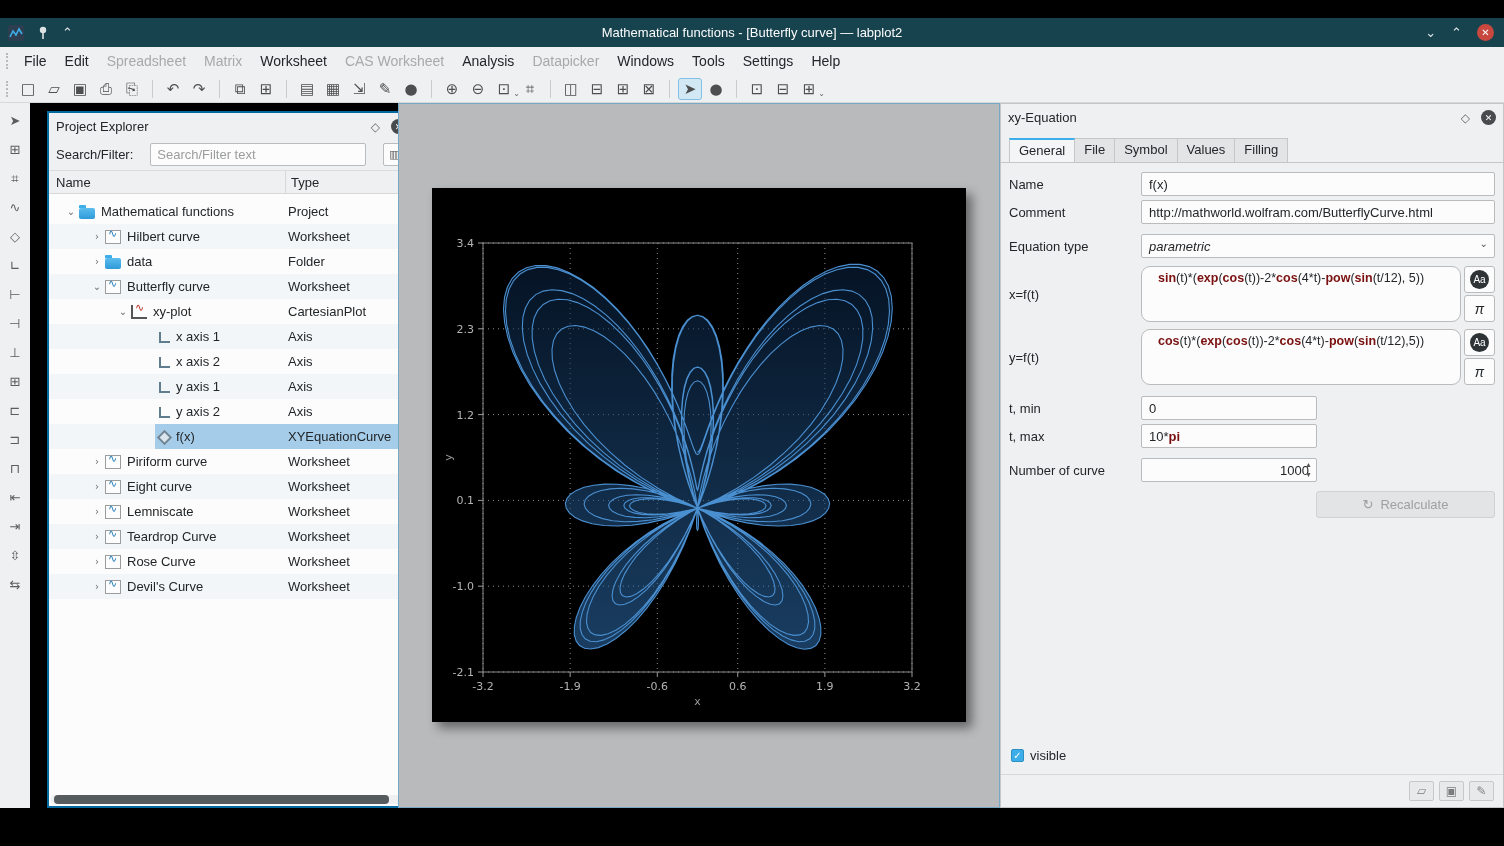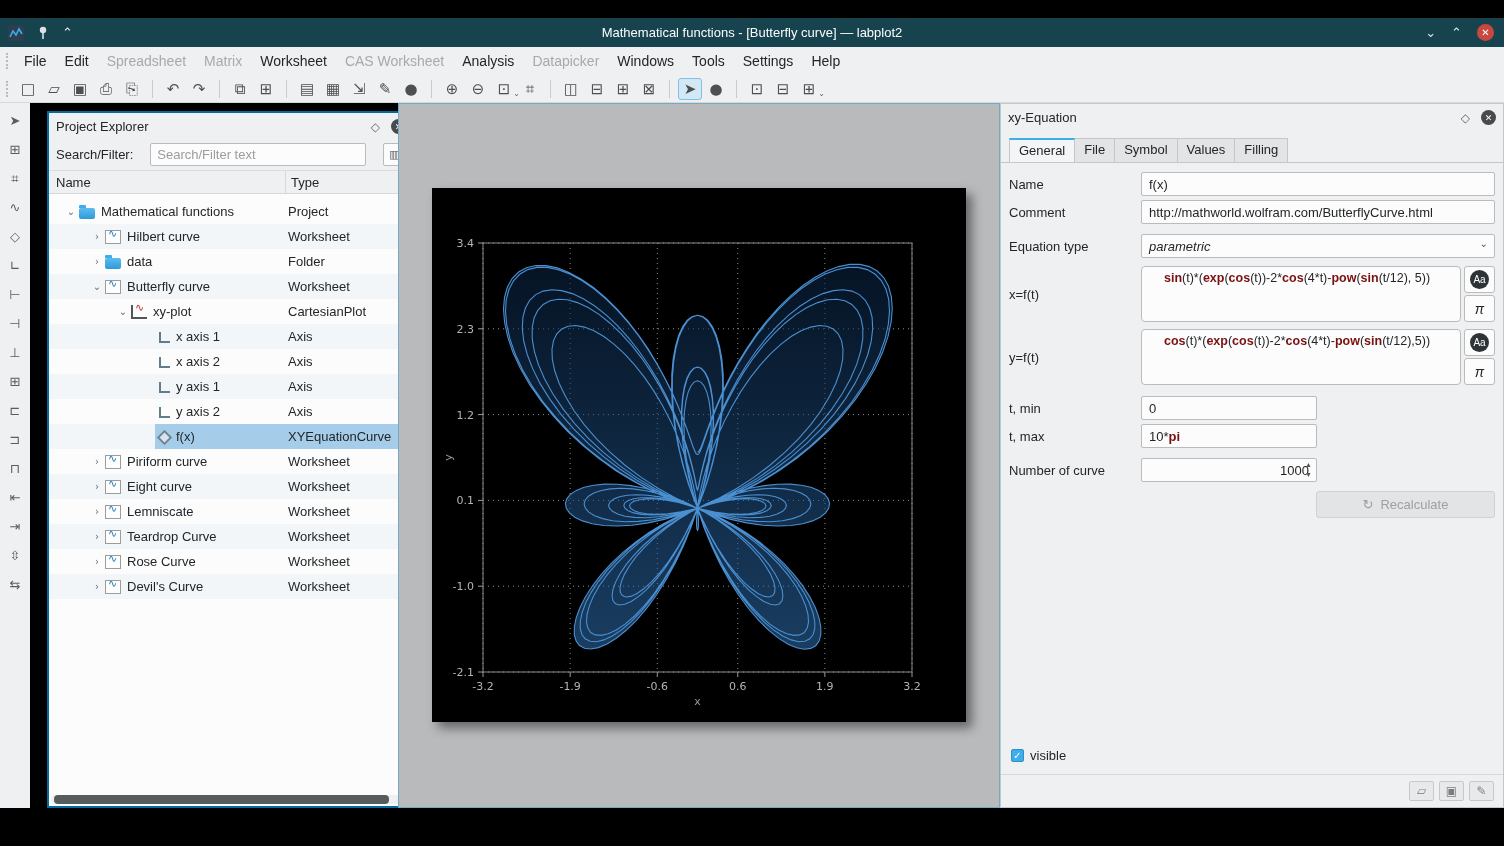--- a/index.html
+++ b/index.html
@@ -77,21 +77,21 @@
   .frow { display:flex; align-items:center; margin-bottom:4px; }
   .flabel { width:132px; font-size:13px; flex:none; }
   .ctrl { flex:1; height:24px; background:#fcfcfc; border:1px solid #b9bbbc; border-radius:2px; display:flex; align-items:center; padding:0 7px; font-size:13px; overflow:hidden; white-space:nowrap; }
   .ctrl.short { flex:none; width:176px; }
   .combo { position:relative; padding-right:18px;font-style:italic; }
   .combo::after { content:"⌄"; position:absolute; right:6px; top:3px; color:#555; font-size:10px; font-family:"DejaVu Sans",sans-serif; }
   .spin { position:relative;justify-content:flex-end; }
   .spin-arrows { position:absolute; right:4px; top:1px; display:flex; flex-direction:column; line-height:10px; font-size:7px; color:#555; }
   .eqrow { display:flex; margin-bottom:7px; align-items:stretch; }
   .eqrow .flabel { display:flex; align-items:center; }
-  .eqbox { flex:1; height:56px; background:#fcfcfc; border:1px solid #b9bbbc; border-radius:4px; padding:3px 22px; font-size:12.5px; line-height:17px; overflow:hidden; }
+  .eqbox { flex:1; height:56px; background:#fcfcfc; border:1px solid #b9bbbc; border-radius:9px; padding:3px 16px; font-size:12.5px; line-height:17px; overflow:hidden; }
   .eqbtns { width:31px; display:flex; flex-direction:column; gap:2px; margin-left:3px; }
   .eqbtn { flex:1; border:1px solid #b9bbbc; border-radius:3px; background:#fcfcfc; display:flex; align-items:center; justify-content:center; font-size:14px; }
   .aa-circle { width:19px; height:19px; border-radius:50%; background:#2e3436; color:#fff; font-size:10px; display:flex; align-items:center; justify-content:center; }
   .fn { color:#7a1010; font-weight:bold; }
   .gap6 { height:6px; } .gap4 { height:4px; }
   .recalc-row { display:flex; justify-content:flex-end; margin-top:9px; }
   .recalc { width:179px; height:27px; background:#e3e4e5; border:1px solid #cfd1d2; border-radius:3px; color:#9fa0a1; display:flex; align-items:center; justify-content:center; gap:7px; font-size:13px; }
   .recalc .ric { font-size:13px; font-family:"DejaVu Sans",sans-serif; }
   .visible-row { position:absolute; left:10px; bottom:44px; display:flex; align-items:center; gap:6px; font-size:13px; }
   .checkbox { width:13px; height:13px; background:#3daee9; border:1px solid #2c90c4; border-radius:2px; color:#fff; font-size:10px; line-height:11px; text-align:center; }

